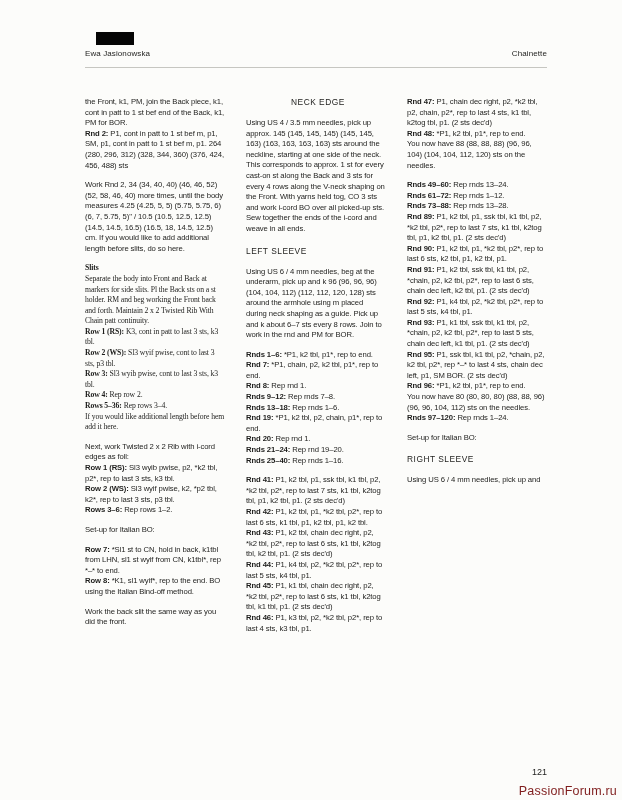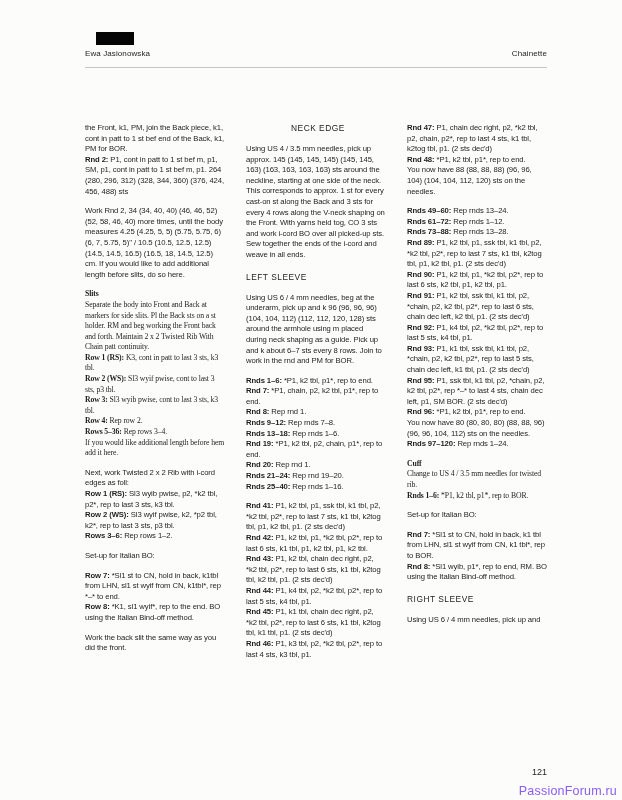--- a/index.html
+++ b/index.html
@@ -15,21 +15,21 @@
     position: absolute; left: 85px; width: 462px; top: 49px;
     display: flex; justify-content: space-between; align-items: flex-start;
     font-size: 8px; letter-spacing: 0.1px;
     padding-bottom: 9px;
     border-bottom: 1px solid #c6c6c1;
   }
   .columns {
     position: absolute; left: 85px; top: 97px; width: 462px;
     display: flex; gap: 21px; align-items: flex-start;
   }
-  .column { flex: 1; min-width: 0; margin-top: 26px; }
+  .column { flex: 1; min-width: 0; }
   .group { margin-bottom: 9px; }
   p.para { margin: 0; font-size: 7.7px; line-height: 10.6px; letter-spacing: -0.1px; }
   .subheading { font-size: 7.7px; line-height: 10.6px; font-weight: bold; letter-spacing: -0.1px; }
   .heading { font-size: 8.4px; letter-spacing: 0.5px; line-height: 11px; }
   .heading-group { margin-top: 11px; margin-bottom: 10px; }
   .column > .heading-group:first-child { margin-top: 0; padding-left: 45px; }
   .subheading-group { margin-top: 3px; font-family: Liberation Serif, serif; }
   .page-number {
     position: absolute; left: 85px; width: 462px; top: 767px;
     text-align: right; font-size: 9px; color: #1e1e1c;
@@ -130,38 +130,29 @@
         <p class="para"><b>Rnd 89: </b>P1, k2 tbl, p1, ssk tbl, k1 tbl, p2, *k2 tbl, p2*, rep to last 7 sts, k1 tbl, k2tog tbl, p1, k2 tbl, p1. (2 sts dec'd)</p>
         <p class="para"><b>Rnd 90: </b>P1, k2 tbl, p1, *k2 tbl, p2*, rep to last 6 sts, k2 tbl, p1, k2 tbl, p1.</p>
         <p class="para"><b>Rnd 91: </b>P1, k2 tbl, ssk tbl, k1 tbl, p2, *chain, p2, k2 tbl, p2*, rep to last 6 sts, chain dec left, k2 tbl, p1. (2 sts dec'd)</p>
         <p class="para"><b>Rnd 92: </b>P1, k4 tbl, p2, *k2 tbl, p2*, rep to last 5 sts, k4 tbl, p1.</p>
         <p class="para"><b>Rnd 93: </b>P1, k1 tbl, ssk tbl, k1 tbl, p2, *chain, p2, k2 tbl, p2*, rep to last 5 sts, chain dec left, k1 tbl, p1. (2 sts dec'd)</p>
         <p class="para"><b>Rnd 95: </b>P1, ssk tbl, k1 tbl, p2, *chain, p2, k2 tbl, p2*, rep *–* to last 4 sts, chain dec left, p1, SM BOR. (2 sts dec'd)</p>
         <p class="para"><b>Rnd 96: </b>*P1, k2 tbl, p1*, rep to end.</p>
         <p class="para">You now have 80 (80, 80, 80) (88, 88, 96) (96, 96, 104, 112) sts on the needles.</p>
         <p class="para"><b>Rnds 97–120: </b>Rep rnds 1–24.</p>
       </div>
-      <div class="group subheading-group">
-        <div class="subheading">Cuff</div>
-        <p class="para">Change to US 4 / 3.5 mm needles for twisted rib.</p>
-        <p class="para"><b>Rnds 1–6: </b>*P1, k2 tbl, p1*, rep to BOR.</p>
-      </div>
       <div class="group">
         <p class="para">Set-up for Italian BO:</p>
-      </div>
-      <div class="group">
-        <p class="para"><b>Rnd 7: </b>*Sl1 st to CN, hold in back, k1 tbl from LHN, sl1 st wyif from CN, k1 tbl*, rep to BOR.</p>
-        <p class="para"><b>Rnd 8: </b>*Sl1 wyib, p1*, rep to end, RM. BO using the Italian Bind-off method.</p>
       </div>
       <div class="group heading-group">
         <div class="heading">RIGHT SLEEVE</div>
       </div>
       <div class="group">
         <p class="para">Using US 6 / 4 mm needles, pick up and</p>
       </div>
     </div>
 </div>
 
 <div class="page-number">121</div>
 
-<div class="watermark" style="color: #8b5cf6;">PassionForum.ru</div>
+<div class="watermark" style="color: #7f1d1d;">PassionForum.ru</div>
 
 <div class="redaction" style="left: 96px; top: 32px; width: 38px; height: 13px;"></div>
 
 </body></html>

